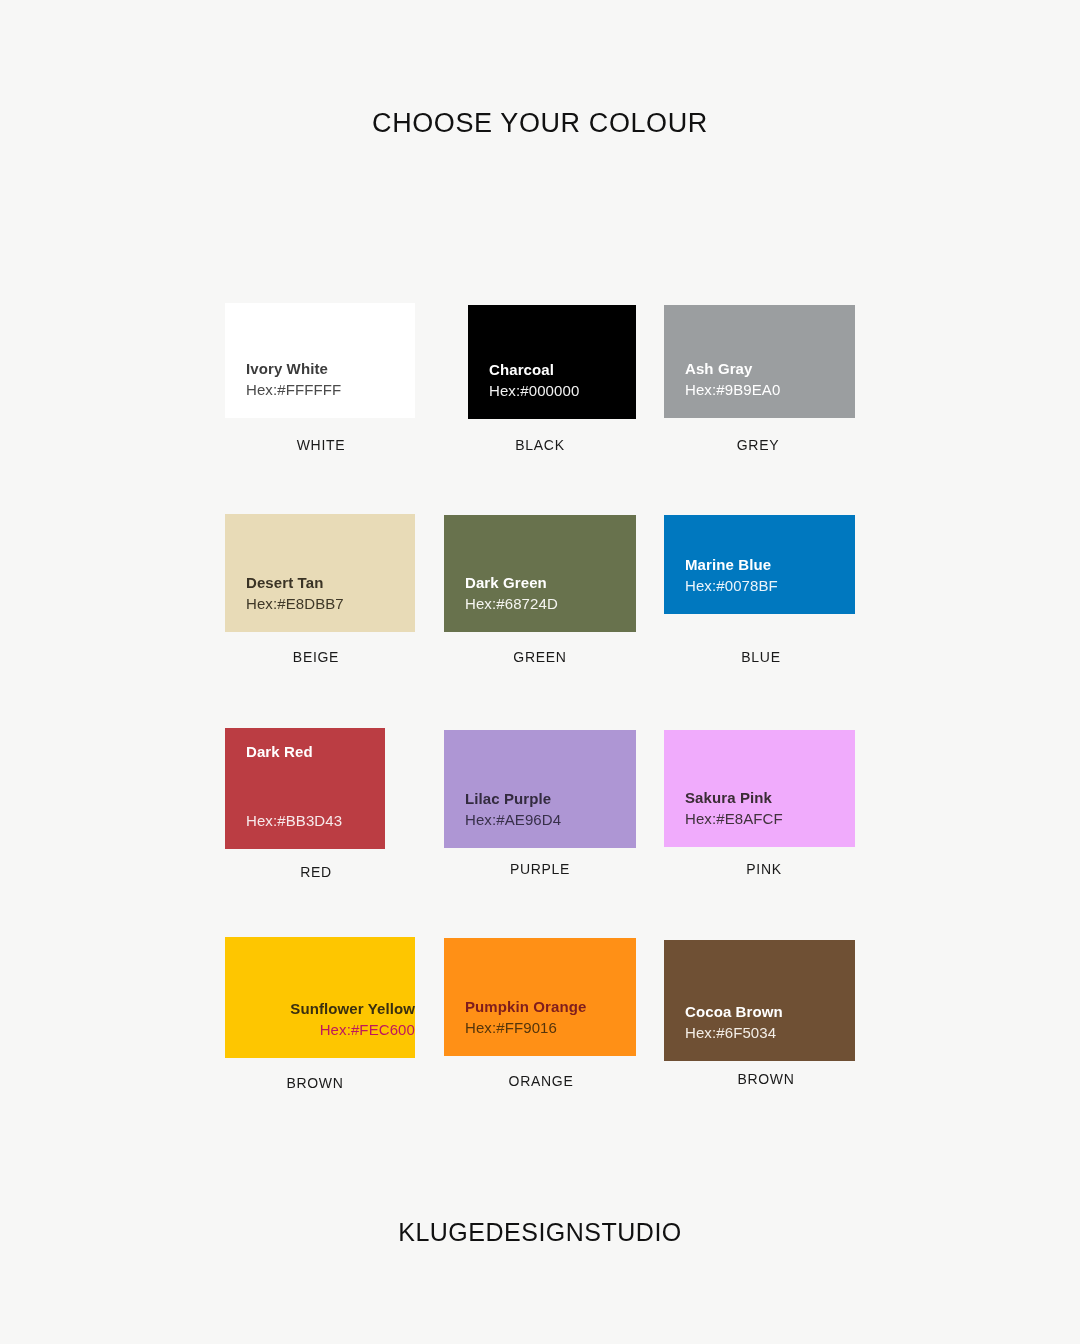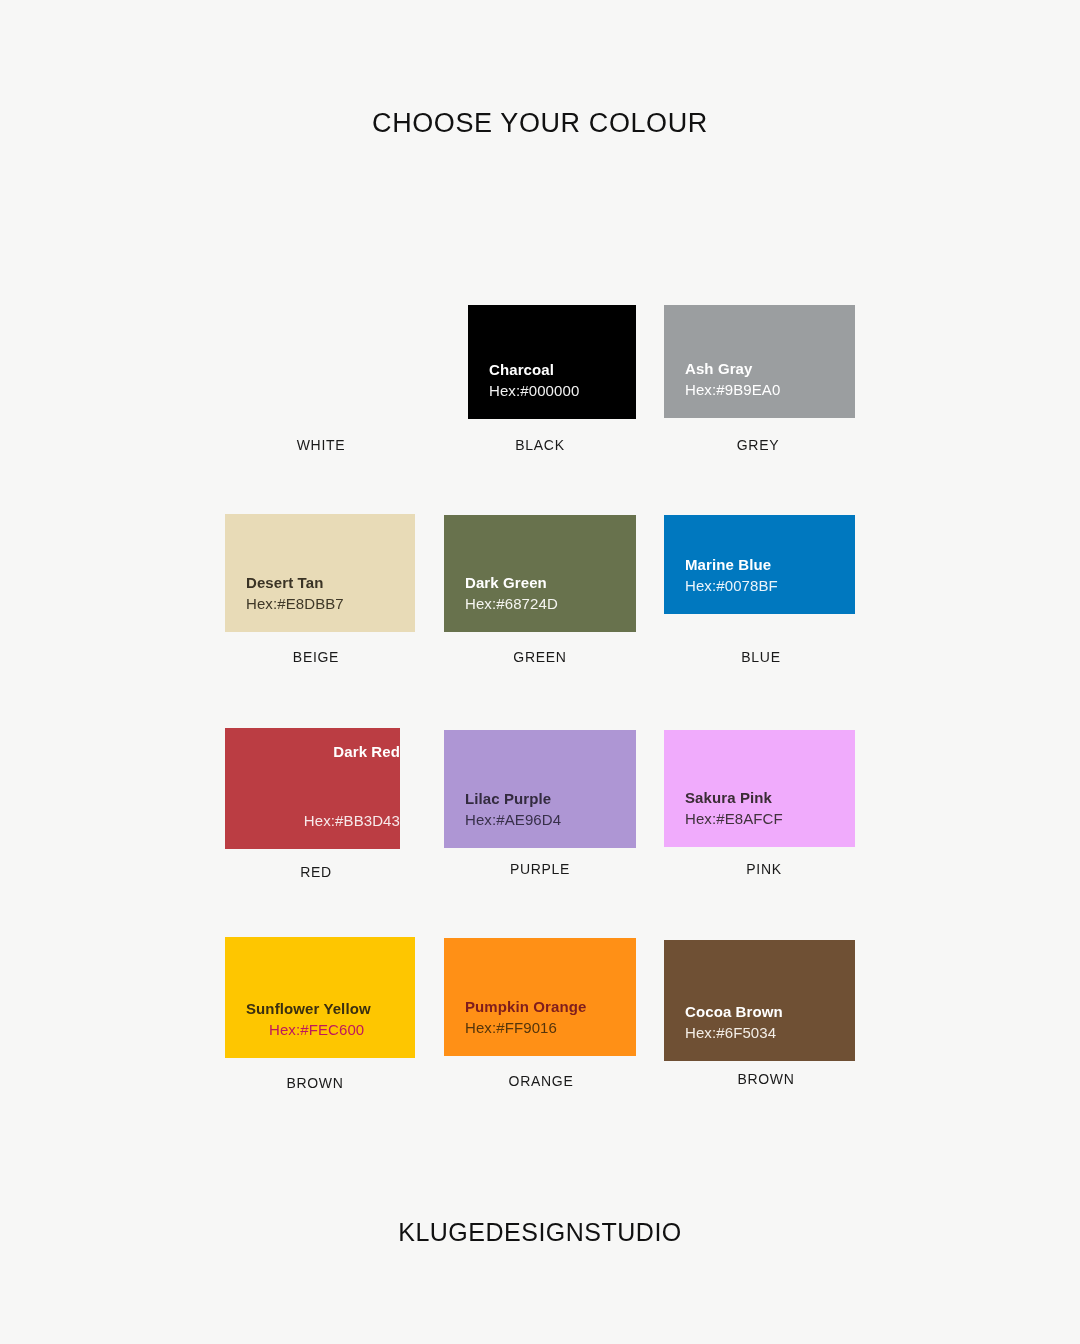--- a/index.html
+++ b/index.html
@@ -105,20 +105,26 @@
   }
 </style>
 </head>
 <body style="background: rgb(247, 247, 246);">
 
 <div class="page">
 
   <div class="page-title">CHOOSE YOUR COLOUR</div>
 
   <div class="swatch-grid">
+      <div class="swatch-cell" style="left: 225px; top: 0px; width: 190px; height: 115px;">
+        <div class="swatch-chip" style="background: rgb(255, 255, 255);">
+          <div class="swatch-name" style="color: rgb(60, 60, 60);">Ivory White</div>
+          <div class="swatch-hex" style="color: rgb(74, 74, 74);">Hex:#FFFFFF</div>
+        </div>
+      </div>
       <div class="swatch-caption" style="left: 221px; top: 134px; width: 200px;">WHITE</div>
       <div class="swatch-cell" style="left: 444px; top: 2px; width: 192px; height: 114px; padding-left: 24px;">
         <div class="swatch-chip" style="background: rgb(0, 0, 0);">
           <div class="swatch-name" style="color: rgb(255, 255, 255);">Charcoal</div>
           <div class="swatch-hex" style="color: rgb(242, 242, 242);">Hex:#000000</div>
         </div>
       </div>
       <div class="swatch-caption" style="left: 440px; top: 134px; width: 200px;">BLACK</div>
       <div class="swatch-cell" style="left: 664px; top: 2px; width: 191px; height: 113px;">
         <div class="swatch-chip" style="background: rgb(155, 158, 160);">
@@ -141,21 +147,21 @@
         </div>
       </div>
       <div class="swatch-caption" style="left: 440px; top: 346px; width: 200px;">GREEN</div>
       <div class="swatch-cell" style="left: 664px; top: 212px; width: 191px; height: 99px;">
         <div class="swatch-chip" style="background: rgb(0, 120, 191);">
           <div class="swatch-name" style="color: rgb(255, 255, 255);">Marine Blue</div>
           <div class="swatch-hex" style="color: rgb(234, 244, 251);">Hex:#0078BF</div>
         </div>
       </div>
       <div class="swatch-caption" style="left: 661px; top: 346px; width: 200px;">BLUE</div>
-      <div class="swatch-cell" style="left: 225px; top: 425px; width: 175px; height: 121px; text-align: right;">
+      <div class="swatch-cell" style="left: 225px; top: 425px; width: 160px; height: 121px;">
         <div class="swatch-chip" style="background: rgb(187, 61, 67);">
           <div class="swatch-name" style="color: rgb(255, 255, 255);">Dark Red</div>
           <div class="swatch-hex" style="color: rgb(247, 233, 234); margin-top: 48px;">Hex:#BB3D43</div>
         </div>
       </div>
       <div class="swatch-caption" style="left: 216px; top: 561px; width: 200px;">RED</div>
       <div class="swatch-cell" style="left: 444px; top: 427px; width: 192px; height: 118px;">
         <div class="swatch-chip" style="background: rgb(174, 150, 212);">
           <div class="swatch-name" style="color: rgb(51, 43, 63);">Lilac Purple</div>
           <div class="swatch-hex" style="color: rgb(56, 48, 74);">Hex:#AE96D4</div>
@@ -163,21 +169,21 @@
       </div>
       <div class="swatch-caption" style="left: 440px; top: 558px; width: 200px;">PURPLE</div>
       <div class="swatch-cell" style="left: 664px; top: 427px; width: 191px; height: 117px;">
         <div class="swatch-chip" style="background: #f0abfc;">
           <div class="swatch-name" style="color: rgb(58, 44, 53);">Sakura Pink</div>
           <div class="swatch-hex" style="color: rgb(64, 50, 60);">Hex:#E8AFCF</div>
         </div>
       </div>
       <div class="swatch-caption" style="left: 664px; top: 558px; width: 200px;">PINK</div>
       <div class="swatch-cell" style="left: 225px; top: 634px; width: 190px; height: 121px;">
-        <div class="swatch-chip" style="background: rgb(254, 198, 0);">
+        <div class="swatch-chip" style="background: rgb(254, 198, 0); align-items: flex-end;">
           <div class="swatch-name" style="color: rgb(58, 47, 16);">Sunflower Yellow</div>
           <div class="swatch-hex" style="color: #be185d; margin-left: 23px;">Hex:#FEC600</div>
         </div>
       </div>
       <div class="swatch-caption" style="left: 215px; top: 772px; width: 200px;">BROWN</div>
       <div class="swatch-cell" style="left: 444px; top: 635px; width: 192px; height: 118px;">
         <div class="swatch-chip" style="background: rgb(255, 144, 22);">
           <div class="swatch-name" style="color: #7f1d1d;">Pumpkin Orange</div>
           <div class="swatch-hex" style="color: rgb(85, 53, 11);">Hex:#FF9016</div>
         </div>

